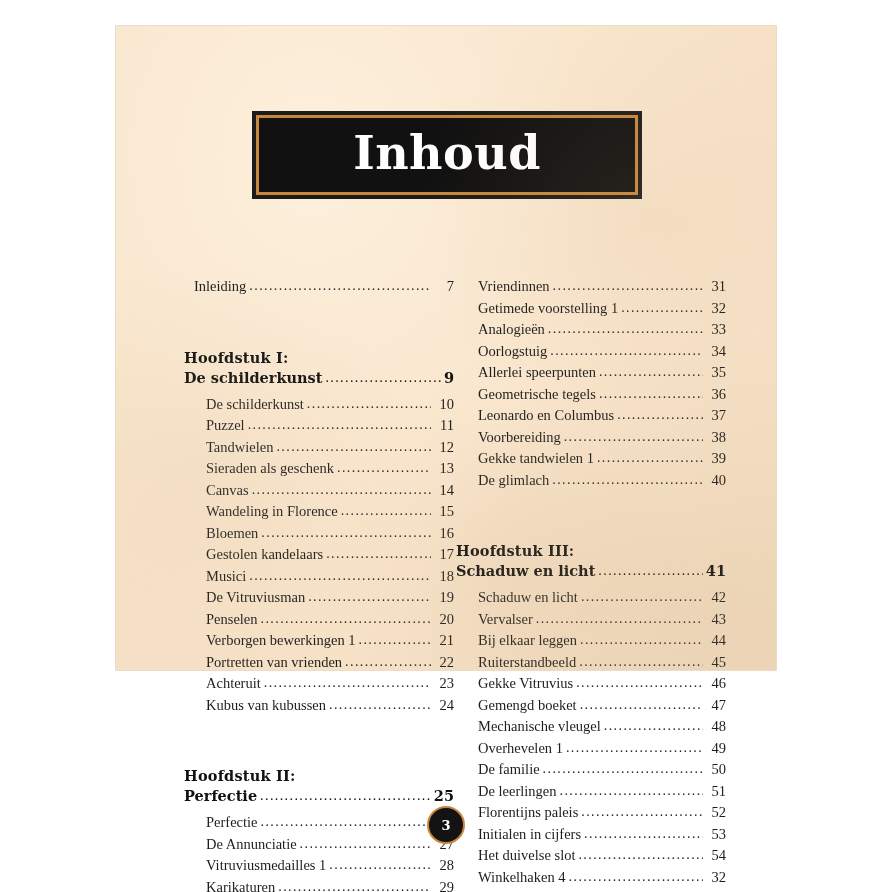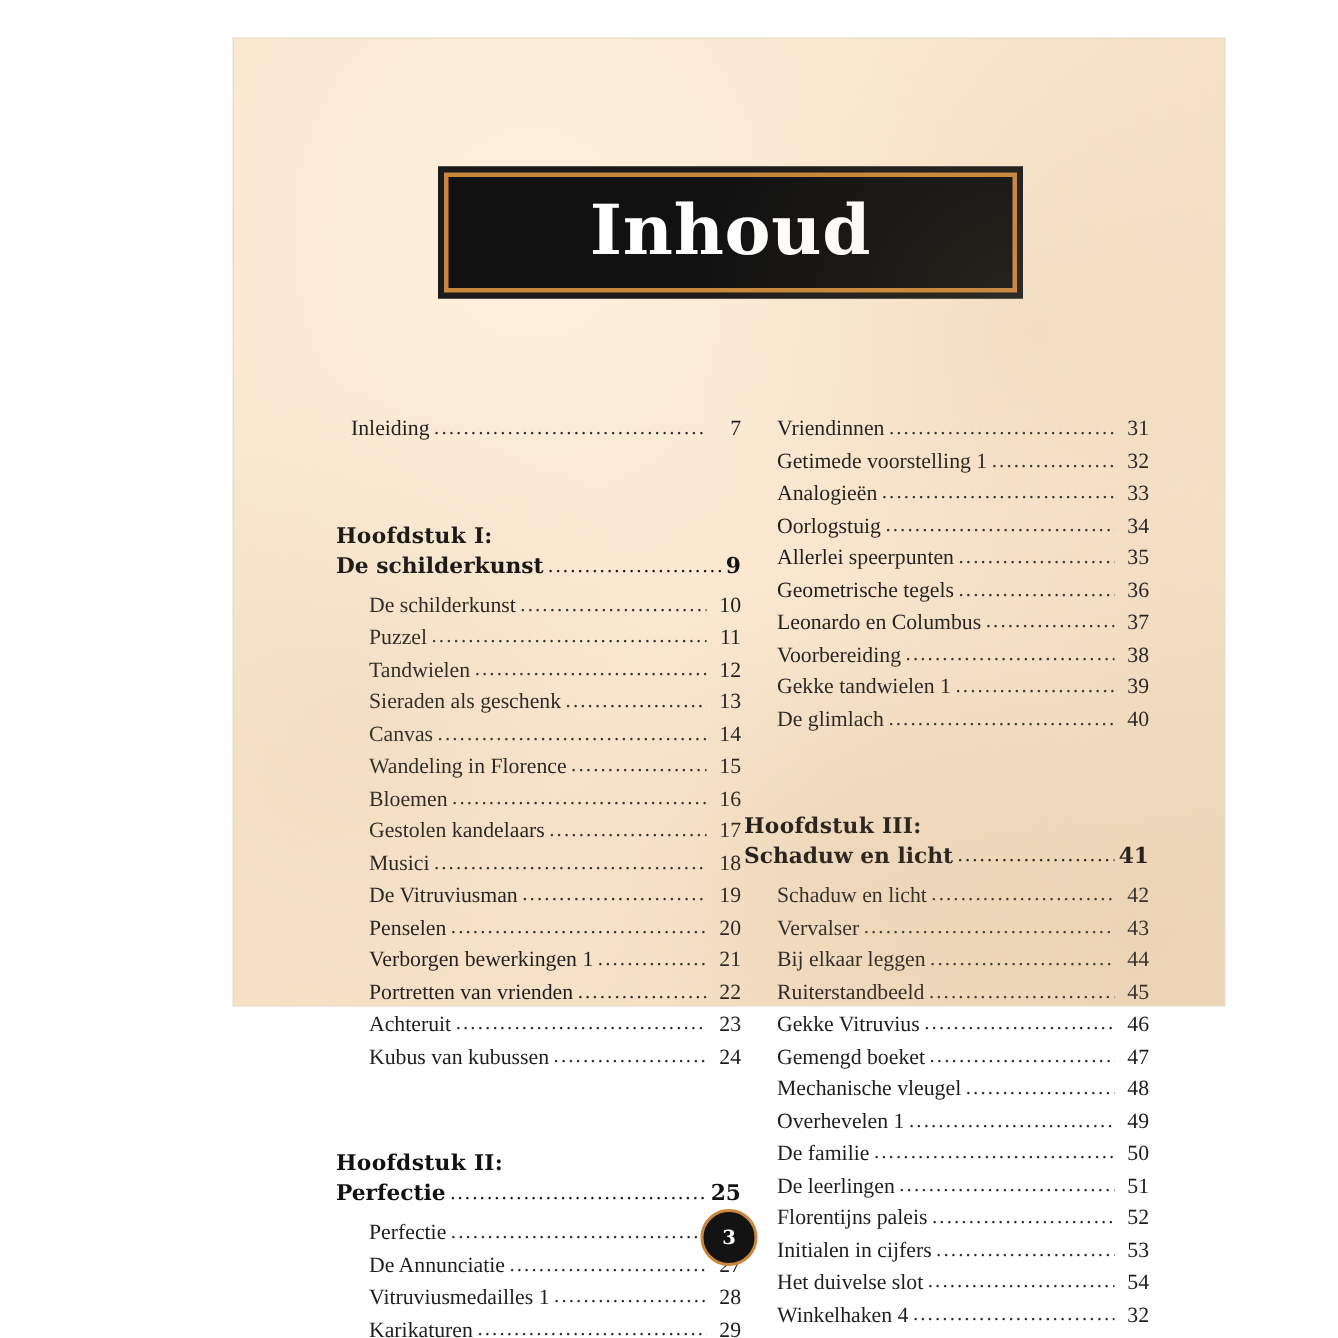--- a/index.html
+++ b/index.html
@@ -15,21 +15,20 @@
   }
   .page {
     position: absolute;
     left: 116px;
     top: 26px;
     width: 660px;
     height: 644px;
     background:
       radial-gradient(ellipse at 30% 20%, #fdf0dd 0%, #f9e6cd 45%, #f3dcc0 100%);
     box-shadow: 0 0 0 1px #eadcc6;
-    margin-left: 40px;
   }
   .page::after {
     content: "";
     position: absolute;
     inset: 0;
     pointer-events: none;
     background:
       radial-gradient(circle at 12% 70%, rgba(210,180,140,0.14) 0%, rgba(210,180,140,0) 30%),
       radial-gradient(circle at 80% 30%, rgba(205,170,125,0.12) 0%, rgba(205,170,125,0) 32%),
       radial-gradient(circle at 60% 85%, rgba(200,165,120,0.12) 0%, rgba(200,165,120,0) 28%),

